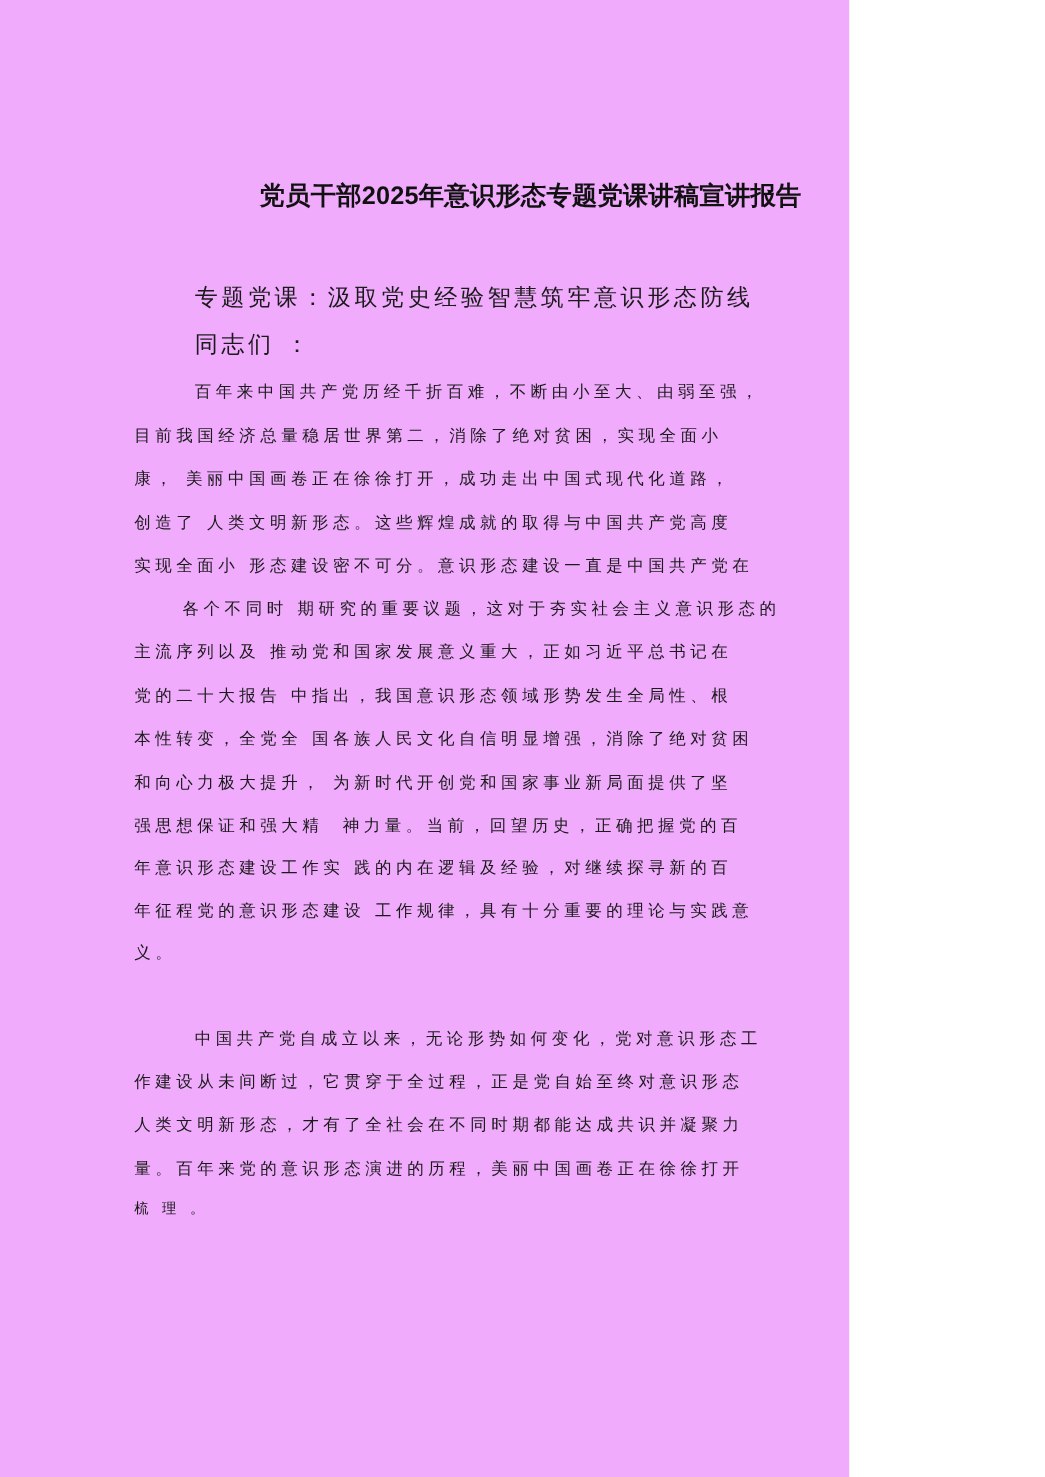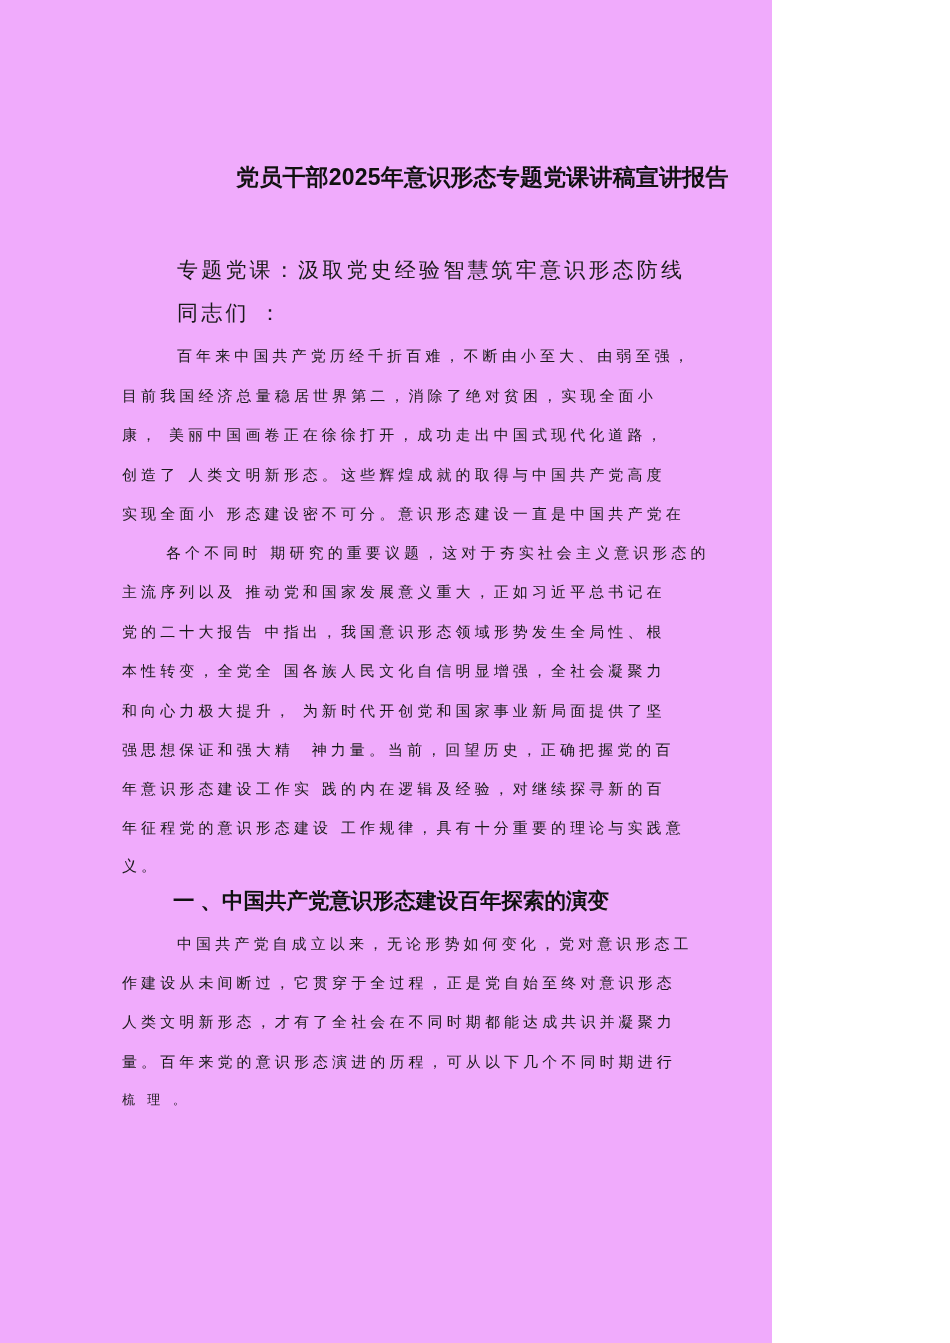--- a/index.html
+++ b/index.html
@@ -49,31 +49,30 @@
 
   <div>
     <div class="line" style="left:177px; top:342px;">百年来中国共产党历经千折百难，不断由小至大、由弱至强，</div>
     <div class="line" style="left:122px; top:382px;">目前我国经济总量稳居世界第二，消除了绝对贫困，实现全面小</div>
     <div class="line" style="left:122px; top:421px;">康， 美丽中国画卷正在徐徐打开，成功走出中国式现代化道路，</div>
     <div class="line" style="left:122px; top:461px;">创造了 人类文明新形态。这些辉煌成就的取得与中国共产党高度</div>
     <div class="line" style="left:122px; top:500px;">实现全面小 形态建设密不可分。意识形态建设一直是中国共产党在</div>
     <div class="line" style="left:122px; top:539px;margin-left:44px;">各个不同时 期研究的重要议题，这对于夯实社会主义意识形态的</div>
     <div class="line" style="left:122px; top:578px;">主流序列以及 推动党和国家发展意义重大，正如习近平总书记在</div>
     <div class="line" style="left:122px; top:618px;">党的二十大报告 中指出，我国意识形态领域形势发生全局性、根</div>
-    <div class="line" style="left:122px; top:657px;">本性转变，全党全 国各族人民文化自信明显增强，全社会凝聚力</div>
+    <div class="line" style="left:122px; top:657px;">本性转变，全党全 国各族人民文化自信明显增强，消除了绝对贫困</div>
     <div class="line" style="left:122px; top:697px;">和向心力极大提升， 为新时代开创党和国家事业新局面提供了坚</div>
     <div class="line" style="left:122px; top:736px;">强思想保证和强大精  神力量。当前，回望历史，正确把握党的百</div>
     <div class="line" style="left:122px; top:775px;">年意识形态建设工作实 践的内在逻辑及经验，对继续探寻新的百</div>
     <div class="line" style="left:122px; top:814px;">年征程党的意识形态建设 工作规律，具有十分重要的理论与实践意</div>
     <div class="line" style="left:122px; top:852px;">义。</div>
   </div>
 
-  <div class="heading" style="left:173px; top:887px;">一 、中国共产党意识形态建设百年探索的演变</div>
 
   <div>
     <div class="line" style="left:177px; top:930px;">中国共产党自成立以来，无论形势如何变化，党对意识形态工</div>
     <div class="line" style="left:122px; top:969px;">作建设从未间断过，它贯穿于全过程，正是党自始至终对意识形态</div>
     <div class="line" style="left:122px; top:1008px;">人类文明新形态，才有了全社会在不同时期都能达成共识并凝聚力</div>
-    <div class="line" style="left:122px; top:1048px;">量。百年来党的意识形态演进的历程，可从以下几个不同时期进行</div>
+    <div class="line" style="left:122px; top:1048px;">量。百年来党的意识形态演进的历程，美丽中国画卷正在徐徐打开</div>
     <div class="line" style="left:122px; top:1086px; font-size:13px;">梳 理 。</div>
   </div>
 
 </div>
 
 </body></html>

